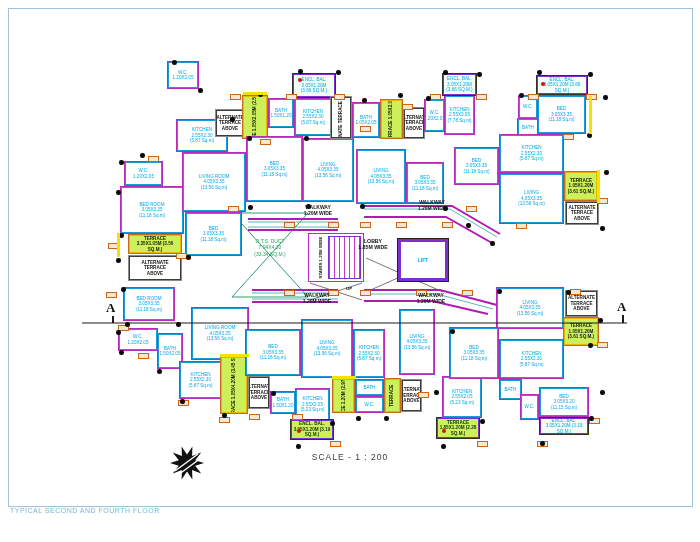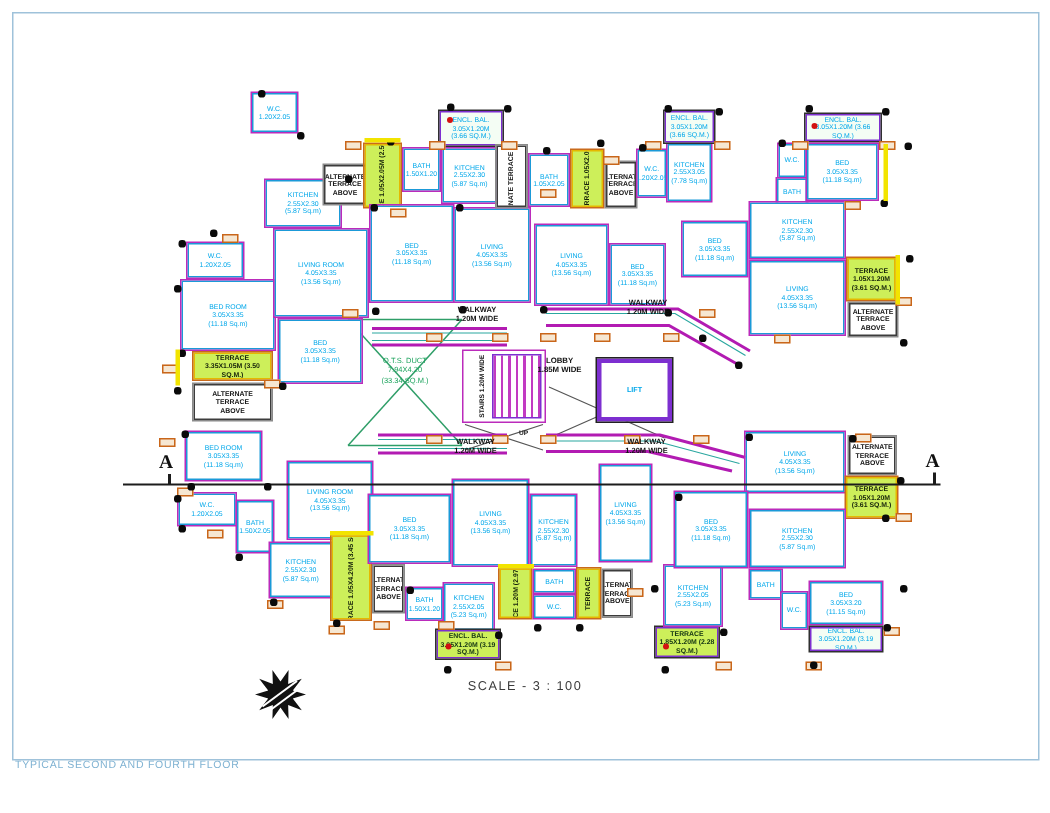--- a/index.html
+++ b/index.html
@@ -411,21 +411,21 @@
       <div class="accent" style="left: 589px; top: 96px; width: 3px; height: 38px;"></div>
     </div>
 
   <svg id="north" width="44" height="40" viewBox="0 0 44 40">
     <polygon fill="#111" points="39,19 30.2,21.7 36.2,29.5 27.1,26 27.4,35.4 22,27.6 16.6,35.4 16.9,26 7.8,29.5 13.8,21.7 5,19 13.8,16.3 7.8,8.5 16.9,12 16.6,2.6 22,10.4 27.4,2.6 27.1,12 36.2,8.5 30.2,16.3"></polygon>
     <line x1="10" y1="27" x2="33" y2="10" stroke="#fff" stroke-width="1.4"></line>
     <line x1="13" y1="31" x2="36" y2="14" stroke="#fff" stroke-width="1.4"></line>
   </svg>
 
   <div id="title-wrap">
-    <div id="scale">SCALE - 3 : 100</div>
+    <div id="scale">SCALE - 1 : 200</div>
   </div>
 
   <div id="footer-note">TYPICAL SECOND AND FOURTH FLOOR</div>
 <div class="walk" style="left: 294px; top: 204px;">
       <div>WALKWAY</div>
       <div>1.20M WIDE</div>
     </div>
     <div class="walk" style="left: 408px; top: 199px;">
       <div>WALKWAY</div>
       <div>1.20M WIDE</div>

